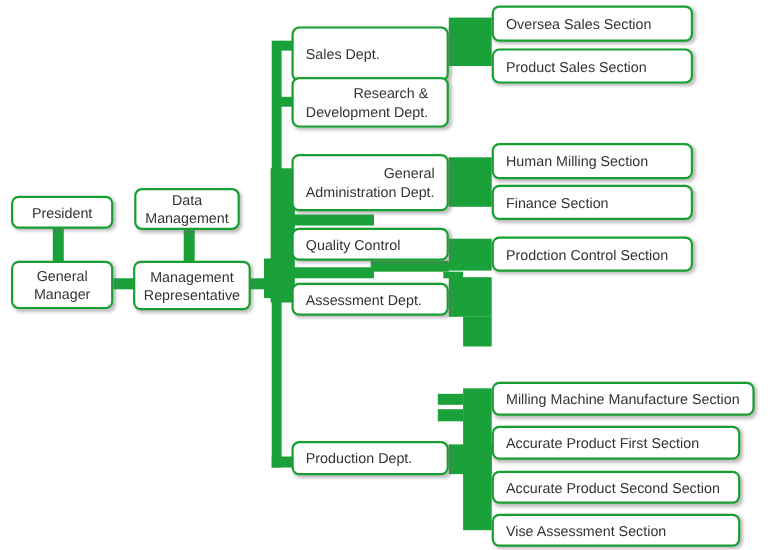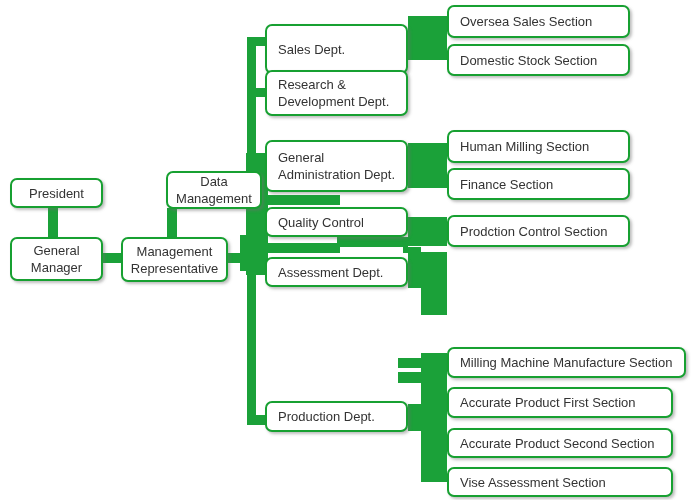--- a/index.html
+++ b/index.html
@@ -9,21 +9,21 @@
   }
   .conn{position:absolute;background:#1ba139;}
   .node{
     position:absolute;box-sizing:border-box;background:#fff;
     border:2px solid #17a031;border-radius:7px;
     box-shadow:2px 2px 3px rgba(110,110,110,0.45);
     display:flex;align-items:center;
     font-size:13px;color:#333;line-height:17px;white-space:pre-line;
   }
   .node.center{justify-content:center;text-align:center;}
-  .node.left{justify-content:flex-start;text-align:left;padding-left:11px;padding-right:4px;}
+  .node.left{justify-content:flex-start;text-align:right;padding-left:11px;padding-right:4px;}
 </style>
 </head>
 <body>
 
 <div id="stage">
 
   <div class="conn" style="left:48px;top:206px;width:10px;height:32px;"></div>
   <div class="conn" style="left:167px;top:208px;width:10px;height:30px;"></div>
   <div class="conn" style="left:103px;top:253px;width:20px;height:10px;"></div>
   <div class="conn" style="left:227px;top:253px;width:21px;height:10px;"></div>
@@ -44,36 +44,36 @@
   <div class="conn" style="left:403px;top:239px;width:18px;height:6px;"></div>
   <div class="conn" style="left:403px;top:247px;width:18px;height:6px;"></div>
   <div class="conn" style="left:421px;top:353px;width:26px;height:129px;"></div>
   <div class="conn" style="left:408px;top:404px;width:39px;height:27px;"></div>
   <div class="conn" style="left:398px;top:358px;width:23px;height:10px;"></div>
   <div class="conn" style="left:398px;top:372px;width:23px;height:11px;"></div>
 
   <div class="node center" style="left:10px;top:178px;width:93px;height:30px;">President</div>
   <div class="node center" style="left:10px;top:237px;width:93px;height:44px;">General
 Manager</div>
-  <div class="node center" style="left:122px;top:171px;width:96px;height:38px;margin-left:44px;">Data
+  <div class="node center" style="left:122px;top:171px;width:96px;height:38px;">Data
 Management</div>
   <div class="node center" style="left:121px;top:237px;width:107px;height:45px;">Management
 Representative</div>
 
   <div class="node left" style="left:265px;top:24px;width:143px;height:50px;">Sales Dept.</div>
   <div class="node left" style="left:265px;top:70px;width:143px;height:46px;">Research &amp;
 Development Dept.</div>
   <div class="node left" style="left:265px;top:140px;width:143px;height:52px;">General
 Administration Dept.</div>
   <div class="node left" style="left:265px;top:207px;width:143px;height:30px;">Quality Control</div>
   <div class="node left" style="left:265px;top:257px;width:143px;height:30px;">Assessment Dept.</div>
   <div class="node left" style="left:265px;top:401px;width:143px;height:31px;">Production Dept.</div>
 
   <div class="node left" style="left:447px;top:5px;width:183px;height:33px;">Oversea Sales Section</div>
-  <div class="node left" style="left:447px;top:44px;width:183px;height:32px;">Domestic Stock Section</div>
+  <div class="node left" style="left:447px;top:44px;width:183px;height:32px;">Product Sales Section</div>
   <div class="node left" style="left:447px;top:130px;width:183px;height:33px;">Human Milling Section</div>
   <div class="node left" style="left:447px;top:168px;width:183px;height:32px;">Finance Section</div>
   <div class="node left" style="left:447px;top:215px;width:183px;height:32px;">Prodction Control Section</div>
   <div class="node left" style="left:447px;top:347px;width:239px;height:31px;">Milling Machine Manufacture Section</div>
   <div class="node left" style="left:447px;top:387px;width:226px;height:31px;">Accurate Product First Section</div>
   <div class="node left" style="left:447px;top:428px;width:226px;height:30px;">Accurate Product Second Section</div>
   <div class="node left" style="left:447px;top:467px;width:226px;height:30px;">Vise Assessment Section</div>
 
 </div>
 

